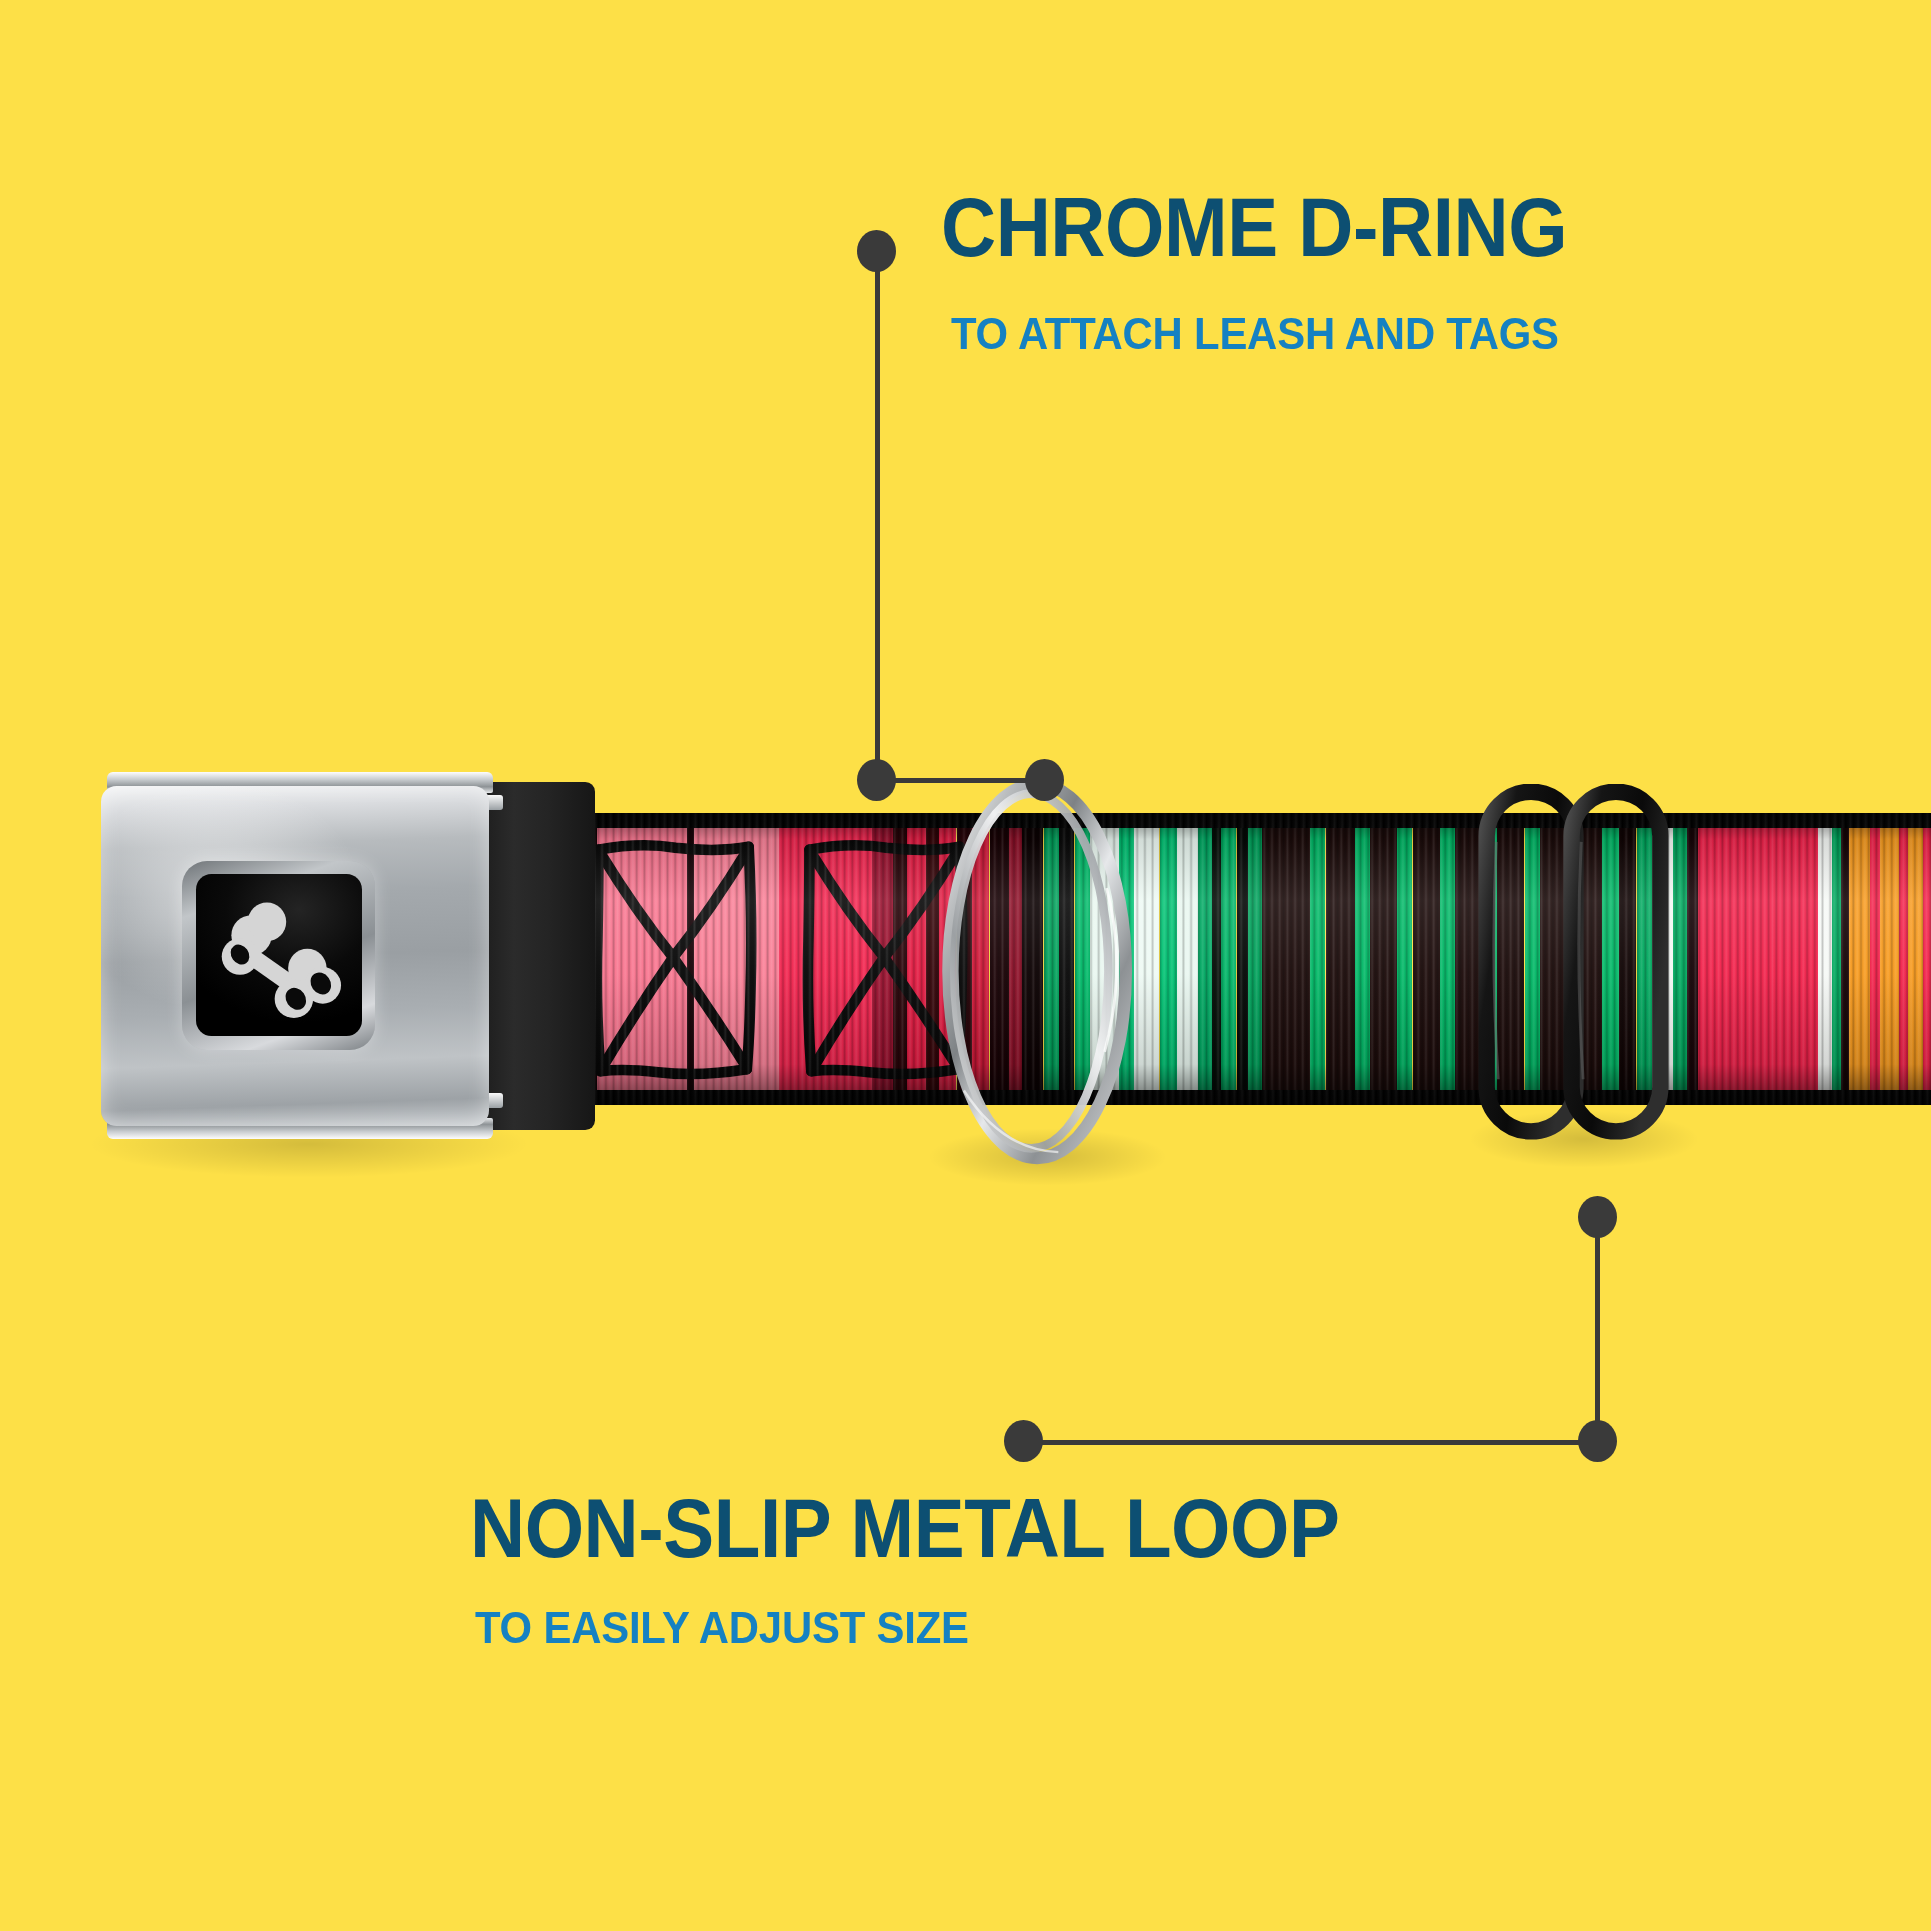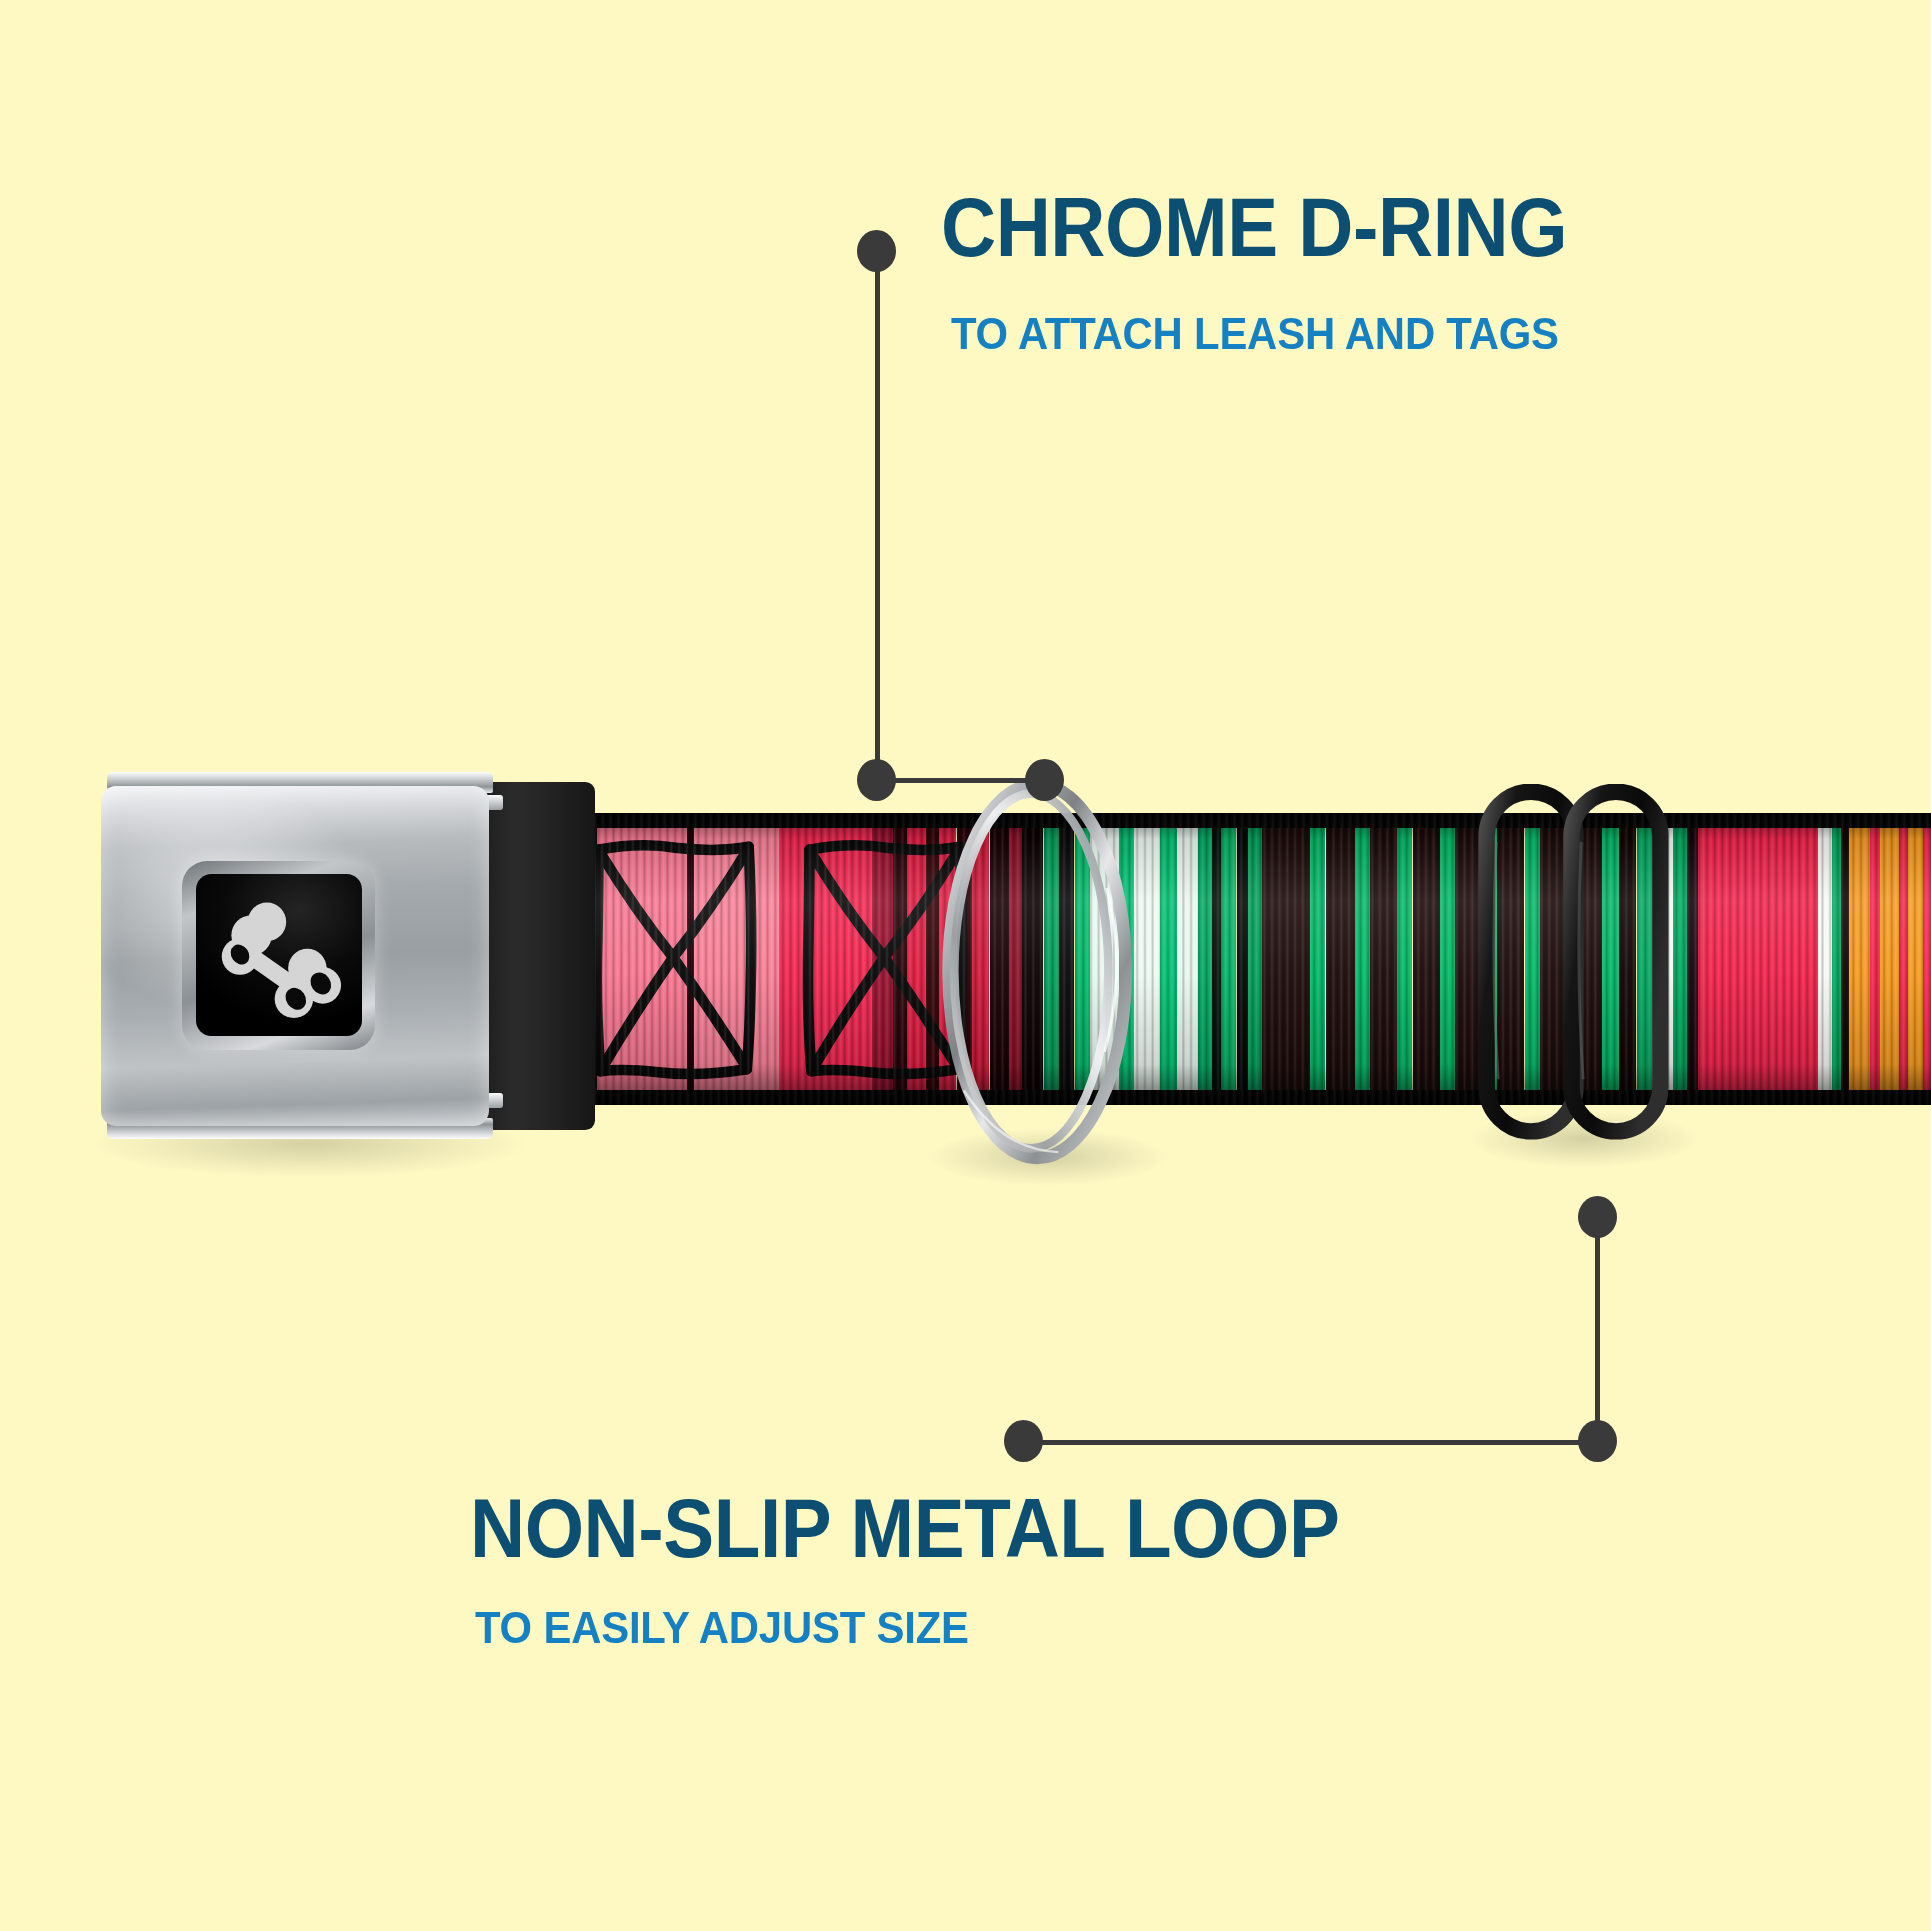--- a/index.html
+++ b/index.html
@@ -7,21 +7,21 @@
     padding: 0;
     background: #ffffff;
   }
   body {
     font-family: "Liberation Sans", sans-serif;
   }
   #stage {
     position: relative;
     width: 1931px;
     height: 1931px;
-    background: #fef9c3;
+    background: #fde047;
     overflow: hidden;
   }
 
   
   .callout-title {
     position: absolute;
     font-family: "Liberation Sans", sans-serif;
     font-weight: 700;
     letter-spacing: -0.5px;
     color: #0d4f72;

